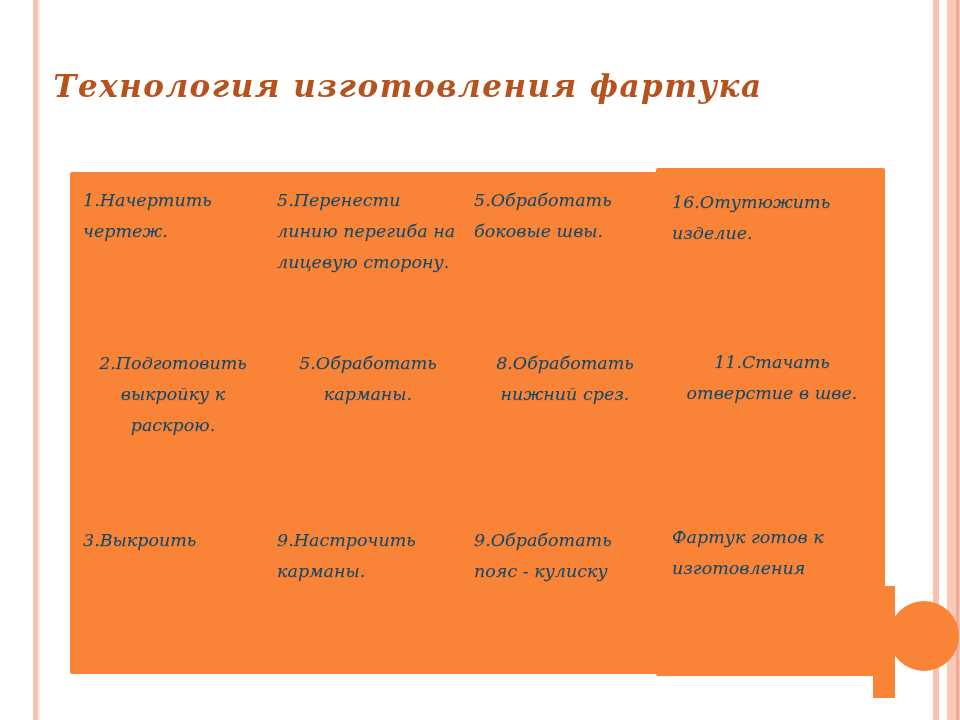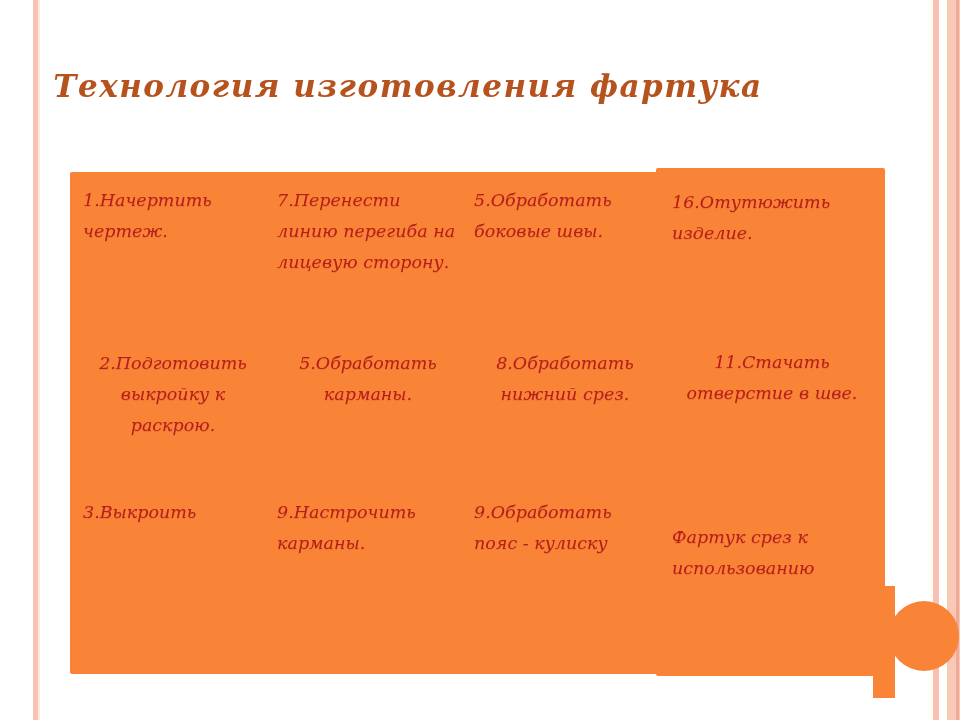--- a/index.html
+++ b/index.html
@@ -91,37 +91,37 @@
   }
 
   
   #grid {
     position: absolute;
     left: 42px; top: 172px;
     width: 815px; height: 502px;
   }
   .cell {
     position: absolute;
-    color: #b91c1c;
+    color: #0c4a6e;
     font-family: "DejaVu Serif", "Liberation Serif", serif;
     font-style: italic;
     font-size: 17.5px;
     line-height: 31px;
     text-shadow: 0 1px 0 rgba(180,80,20,0.25);
   }
   
   .c1 { left: 13px;  width: 180px; }
   .c2 { left: 207px; width: 182px; }
   .c3 { left: 404px; width: 182px; }
   .c4 { left: 602px; width: 200px; }
 
   
   .r1 { top: 13px; }
   .r2 { top: 176px; text-align: center; }
-  .r3 { top: 325px; }
+  .r3 { top: 353px; }
 
   
   .c4.r1 { top: 15px; }
   .c4.r2 { top: 175px; }
   .c4.r3 { top: 350px; }
 </style>
 </head>
 <body>
 
 <div id="slide">
@@ -147,28 +147,28 @@
 
   <div id="title">Технология изготовления фартука</div>
 
   <div class="block" id="block-main"></div>
   <div class="block" id="block-col4"></div>
   <div class="block" id="block-foot"></div>
   <div id="circle-deco"></div>
 
   <div id="grid">
     <div class="cell c1 r1">1.Начертить чертеж.</div>
-    <div class="cell c2 r1">7.Перенести линию перегиба на лицевую сторону.</div>
+    <div class="cell c2 r1">5.Перенести линию перегиба на лицевую сторону.</div>
     <div class="cell c3 r1">5.Обработать боковые швы.</div>
     <div class="cell c4 r1">16.Отутюжить изделие.</div>
 
     <div class="cell c1 r2">2.Подготовить выкройку к раскрою.</div>
     <div class="cell c2 r2">5.Обработать карманы.</div>
     <div class="cell c3 r2">8.Обработать нижний срез.</div>
     <div class="cell c4 r2">11.Стачать отверстие в шве.</div>
 
     <div class="cell c1 r3">3.Выкроить</div>
     <div class="cell c2 r3">9.Настрочить карманы.</div>
     <div class="cell c3 r3">9.Обработать пояс - кулиску</div>
-    <div class="cell c4 r3">Фартук срез к использованию</div>
+    <div class="cell c4 r3">Фартук готов к изготовления</div>
   </div>
 
 </div>
 
 </body></html>

